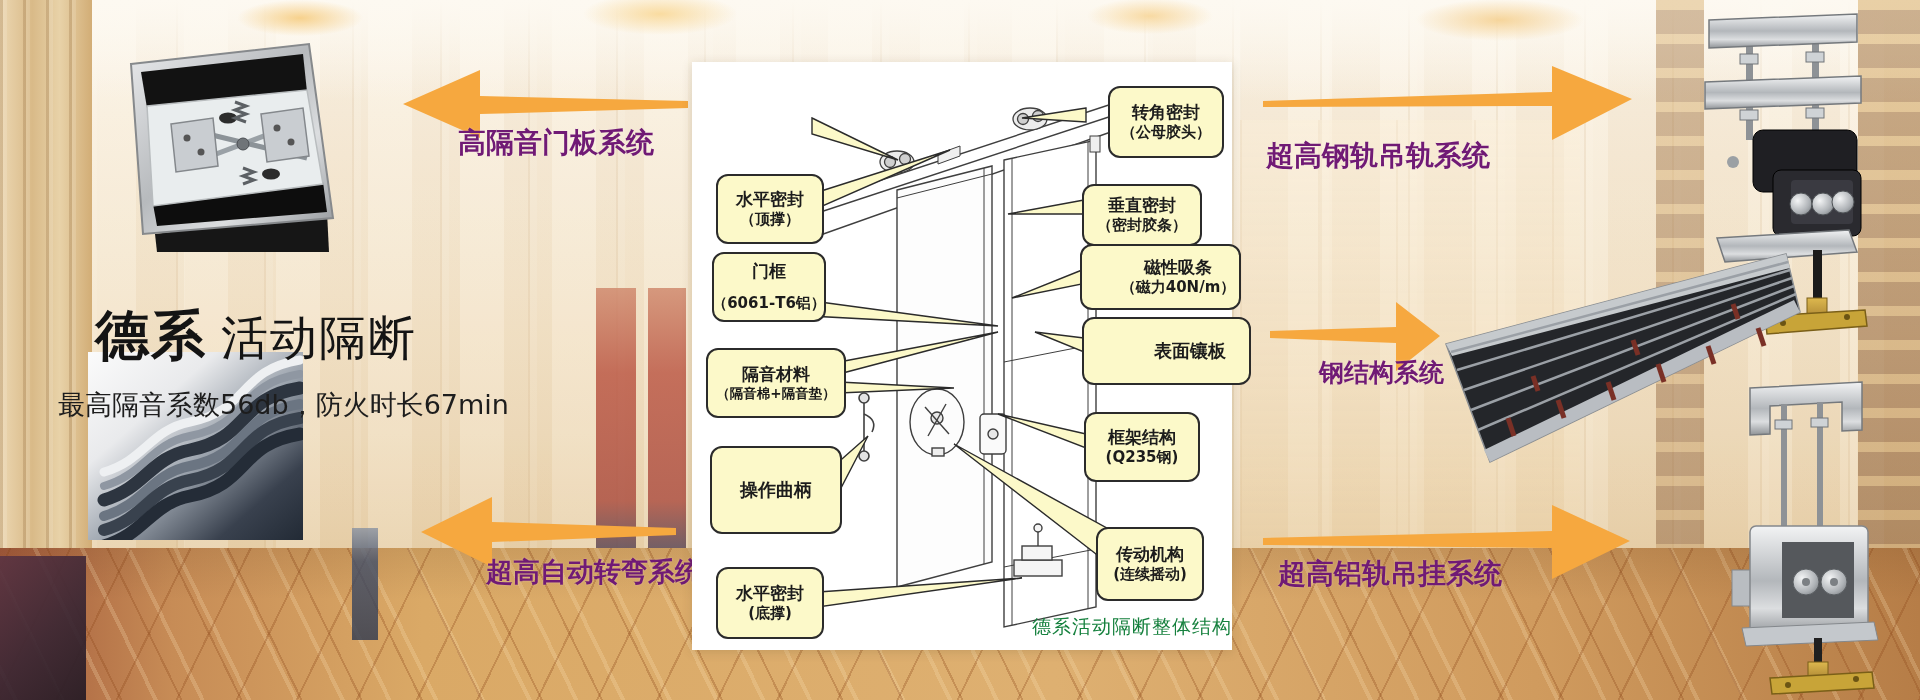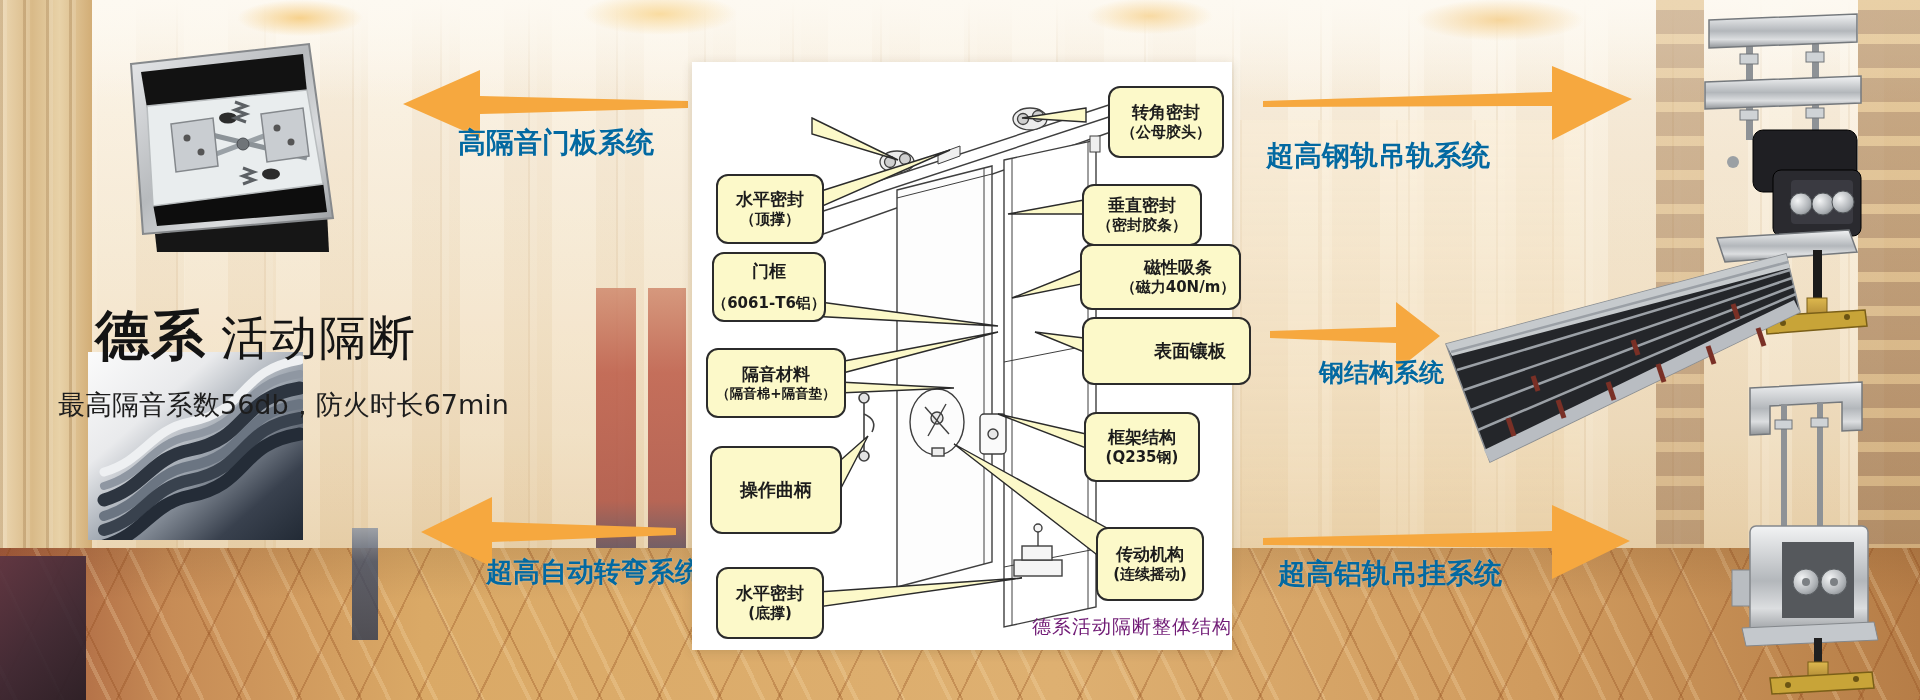--- a/index.html
+++ b/index.html
@@ -51,21 +51,21 @@
       linear-gradient(180deg,#caa26c,#8a5a35);}
   .right-drape.d1{left:1656px;width:48px;}
   .right-drape.d2{left:1858px;width:62px;opacity:.6;}
   .warm-patch{position:absolute;left:1240px;top:120px;width:340px;height:430px;opacity:.5;
     background:
       repeating-linear-gradient(90deg, rgba(198,156,100,.18) 0 2px, rgba(0,0,0,0) 2px 78px),
       linear-gradient(180deg, rgba(252,240,218,.8), rgba(240,214,170,.5));}
 
   
   .arrows{position:absolute;left:0;top:0;z-index:3;pointer-events:none;}
-  .syslabel{position:absolute;z-index:4;color:#0369a1;font-weight:800;white-space:nowrap;
+  .syslabel{position:absolute;z-index:4;color:#701a75;font-weight:800;white-space:nowrap;
     text-shadow:0 0 2px rgba(255,255,255,.35);}
   .syslabel.s1{left:458px;top:124px;font-size:28px;}
   .syslabel.s2{left:486px;top:554px;font-size:27px;}
   .syslabel.s3{left:1266px;top:137px;font-size:28px;}
   .syslabel.s4{left:1272px;top:356px;font-size:25px;margin-left:47px;}
   .syslabel.s5{left:1278px;top:555px;font-size:28px;}
 
   
   .titleblock{position:absolute;left:58px;top:300px;width:480px;z-index:4;color:#141414;}
   .titleline{white-space:nowrap;padding-left:37px;}
@@ -92,21 +92,21 @@
   .callout.cL5 .l1{font-size:18px;}
   .callout.cL6{left:24px;top:505px;width:104px;height:68px;}
   .callout.cR1{left:392px;top:24px;width:112px;height:68px;margin-left:24px;}
   .callout.cR2{left:390px;top:122px;width:116px;height:58px;}
   .callout.cR3{left:388px;top:182px;width:122px;height:62px;padding-left:35px;}
   .callout.cR4{left:390px;top:255px;width:118px;height:64px;padding-left:47px;}
   .callout.cR4 .l1{font-size:18px;}
   .callout.cR5{left:392px;top:350px;width:112px;height:66px;}
   .callout.cR6{left:404px;top:465px;width:104px;height:70px;}
   .diagram-caption{position:absolute;left:340px;top:552px;z-index:6;font-size:19px;
-    font-weight:500;color:#701a75;letter-spacing:1px;white-space:nowrap;}
+    font-weight:500;color:#15803d;letter-spacing:1px;white-space:nowrap;}
 
   
   .photo{position:absolute;z-index:3;}
   .photo svg{display:block;}
   .ph1{left:95px;top:6px;}
   .ph2{left:88px;top:352px;}
   .ph3{left:1697px;top:4px;}
   .ph4{left:1438px;top:248px;}
   .ph5{left:1722px;top:376px;}
 </style>

